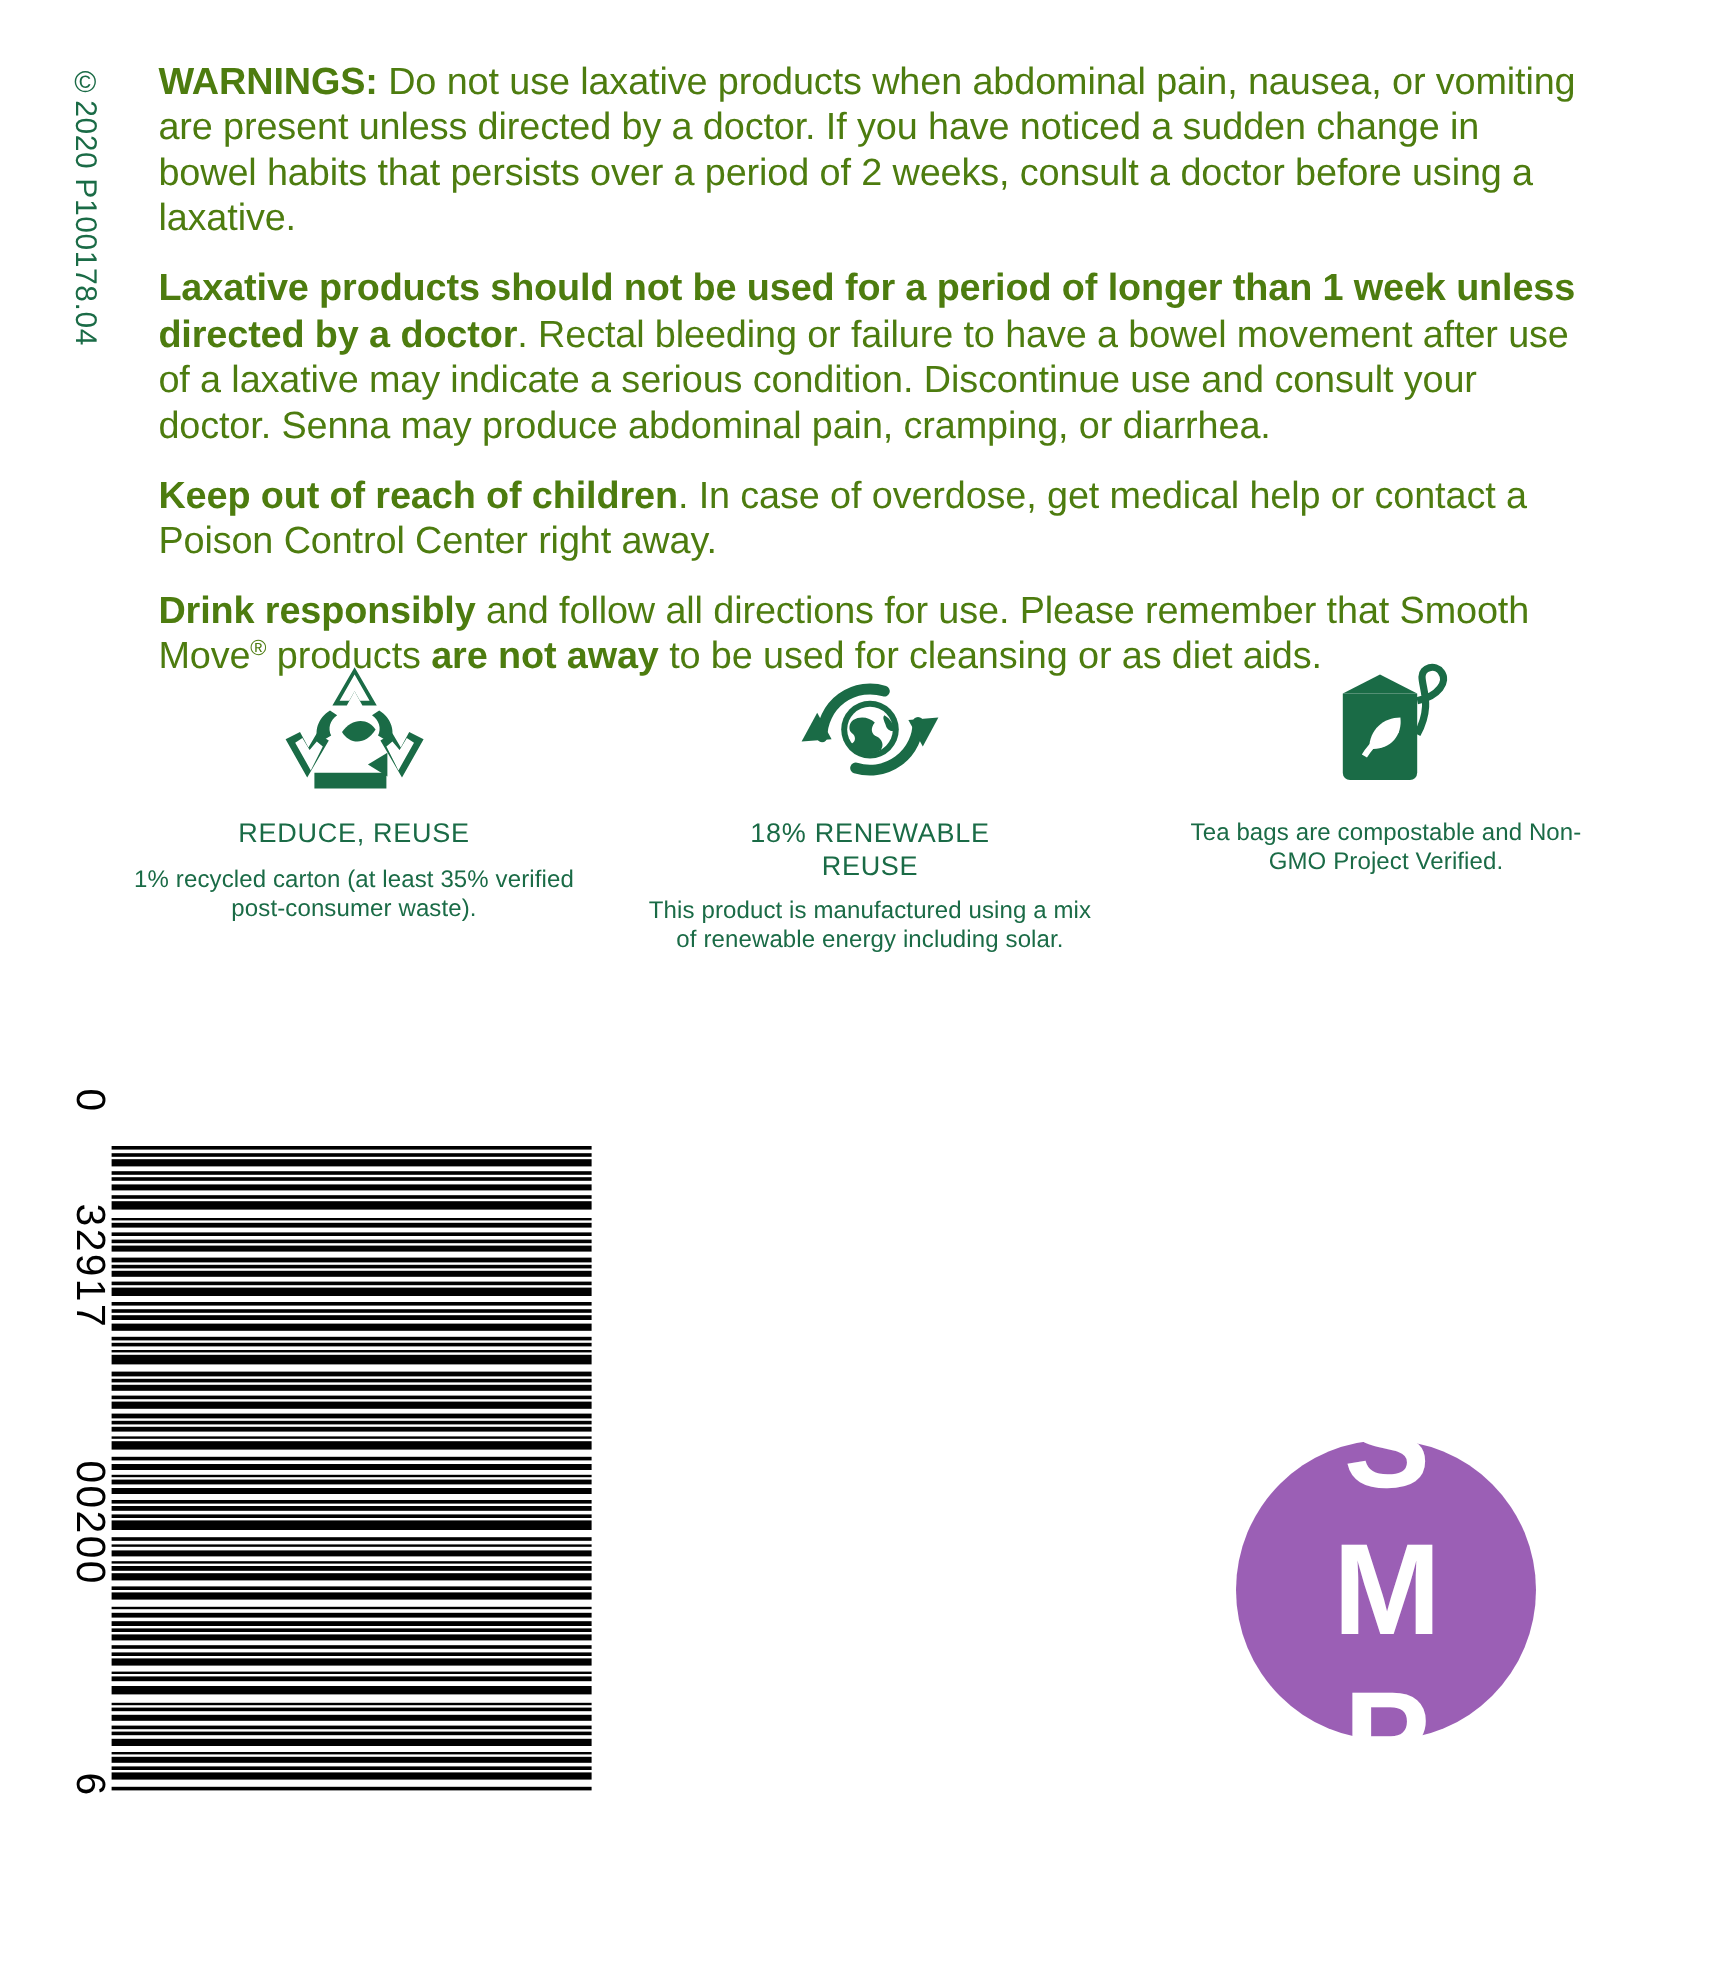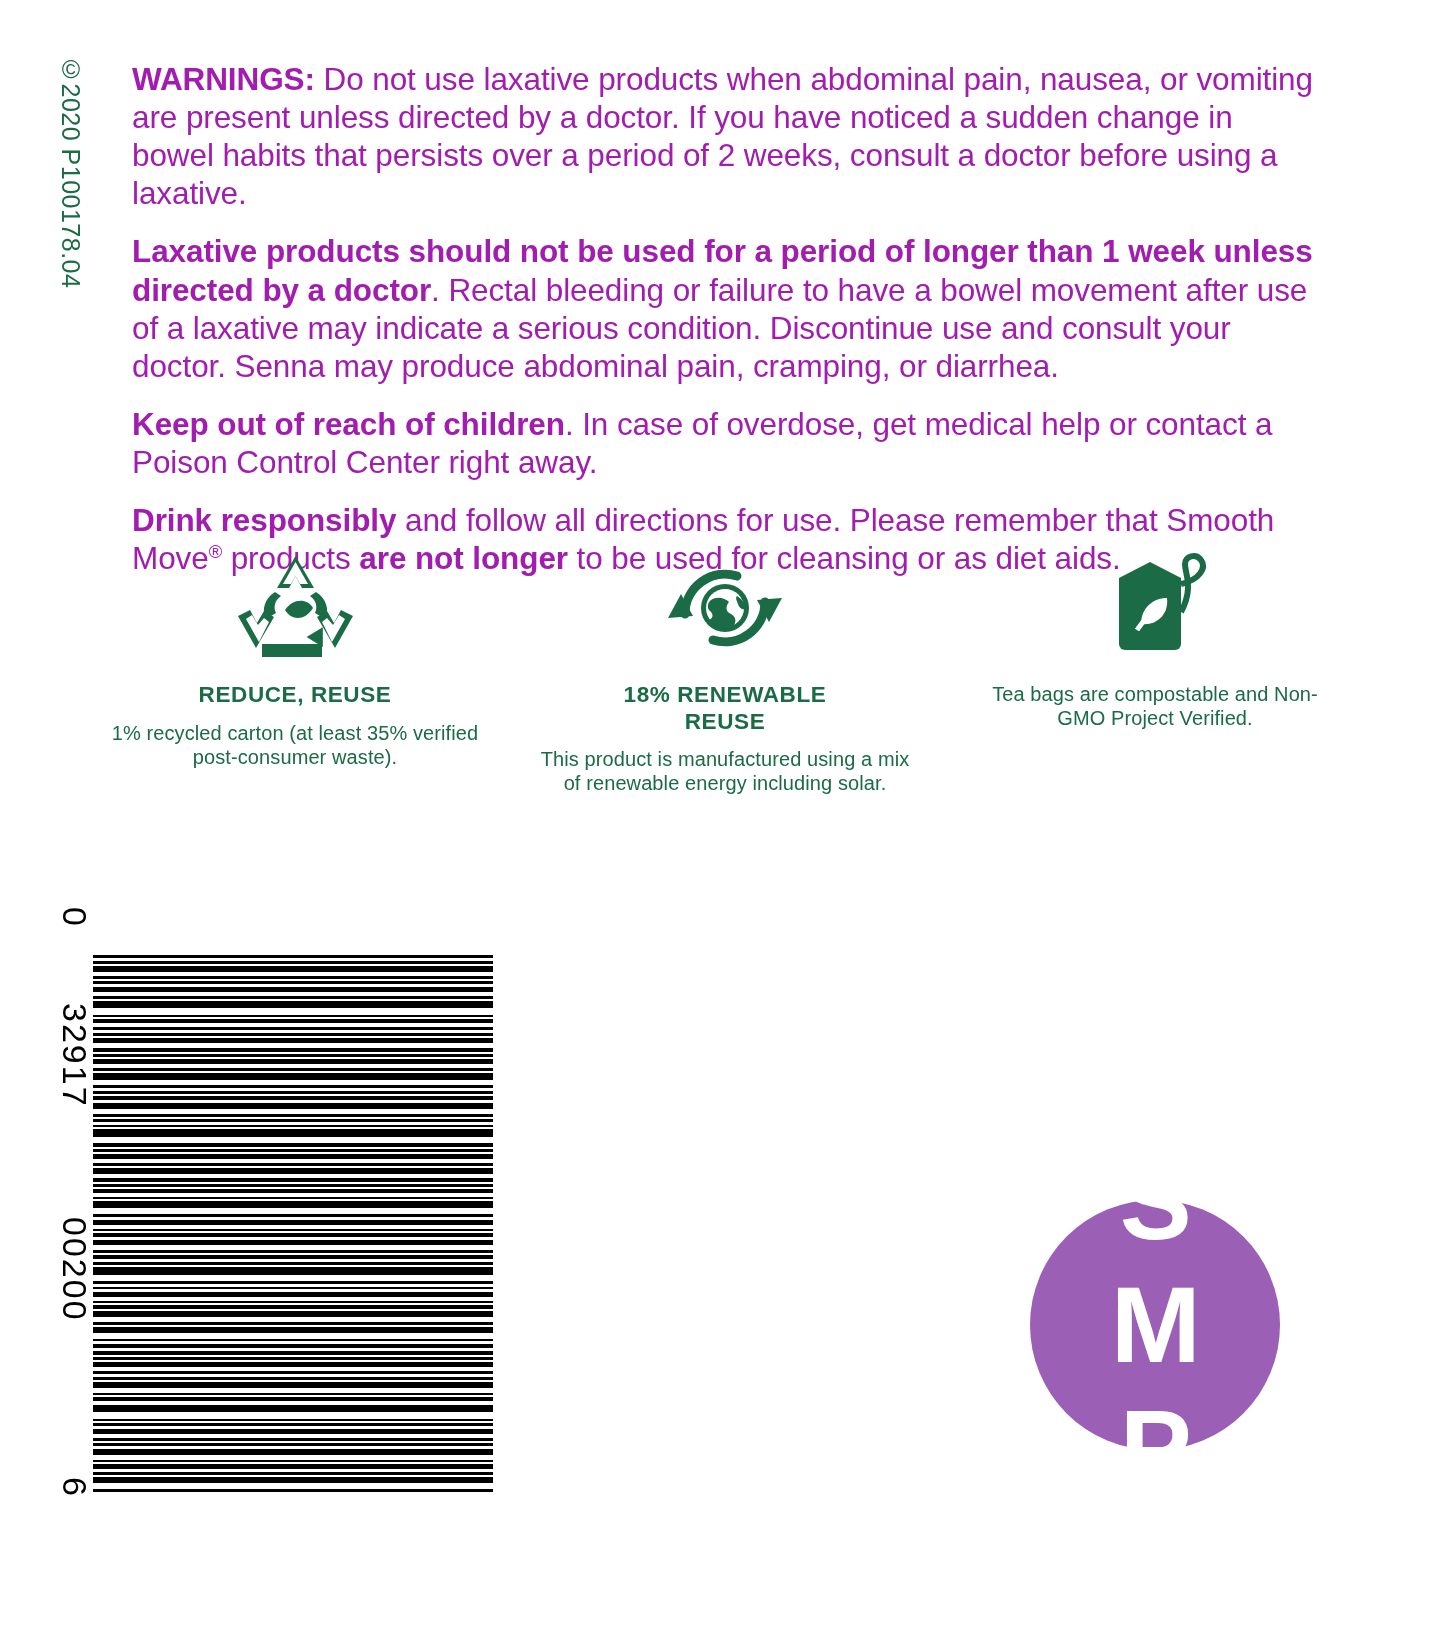--- a/index.html
+++ b/index.html
@@ -31,23 +31,23 @@
     writing-mode: vertical-rl;
     text-orientation: mixed;
     white-space: nowrap;
     font-family: "Liberation Sans", sans-serif;
   }
 
   
   .warnings {
     position: absolute;
     left: 132px;
-    top: 60px;
+    top: 48px;
     width: 1185px;
-    color: #a21caf;
+    color: #4d7c0f;
   }
   .para {
     font-size: 31.5px;
     line-height: 1.21;
     margin-bottom: 20px;
     letter-spacing: -0.1px;
   }
   .para:last-child { margin-bottom: 0; }
   .b { font-weight: bold; }
   .sup {
@@ -71,21 +71,21 @@
   }
   .icon-art {
     height: 120px;
     display: flex;
     align-items: center;
     justify-content: center;
   }
   .icon-title {
     margin-top: 14px;
     font-size: 22.5px;
-    font-weight: bold;
+    font-weight: normal;
     letter-spacing: 0.6px;
     line-height: 1.18;
     color: #1a6b46;
   }
   .icon-desc {
     margin-top: 12px;
     font-size: 20px;
     line-height: 1.22;
     color: #1a6b46;
     letter-spacing: 0.1px;
@@ -167,21 +167,21 @@
   <div class="copyright">©2020 P100178.04</div>
 
   <div class="warnings">
 
     <div class="para"><span class="b">WARNINGS:</span><span> Do not use laxative products when abdominal pain, nausea, or vomiting are present unless directed by a doctor. If you have noticed a sudden change in bowel habits that persists over a period of 2 weeks, consult a doctor before using a laxative.</span></div>
 
     <div class="para"><span class="b">Laxative products should not be used for a period of longer than 1 week unless directed by a doctor</span><span>. Rectal bleeding or failure to have a bowel movement after use of a laxative may indicate a serious condition. Discontinue use and consult your doctor. Senna may produce abdominal pain, cramping, or diarrhea.</span></div>
 
     <div class="para"><span class="b">Keep out of reach of children</span><span>. In case of overdose, get medical help or contact a Poison Control Center right away.</span></div>
 
-    <div class="para"><span class="b">Drink responsibly</span><span> and follow all directions for use. Please remember that Smooth Move</span><span class="sup">®</span><span> products </span><span class="b">are not longer</span><span> to be used for cleansing or as diet aids.</span></div>
+    <div class="para"><span class="b">Drink responsibly</span><span> and follow all directions for use. Please remember that Smooth Move</span><span class="sup">®</span><span> products </span><span class="b">are not away</span><span> to be used for cleansing or as diet aids.</span></div>
 
   </div>
 
   <div class="icons">
 
     <div class="icon-col">
       <div class="icon-art">
         <svg width="135" height="112" viewBox="0 0 135 112" aria-hidden="true">
           <g fill="#1a6b46">
             <path d="M67.5 4 L86 36 L74 36 L67.5 24 L61 36 L49 36 Z"></path>

